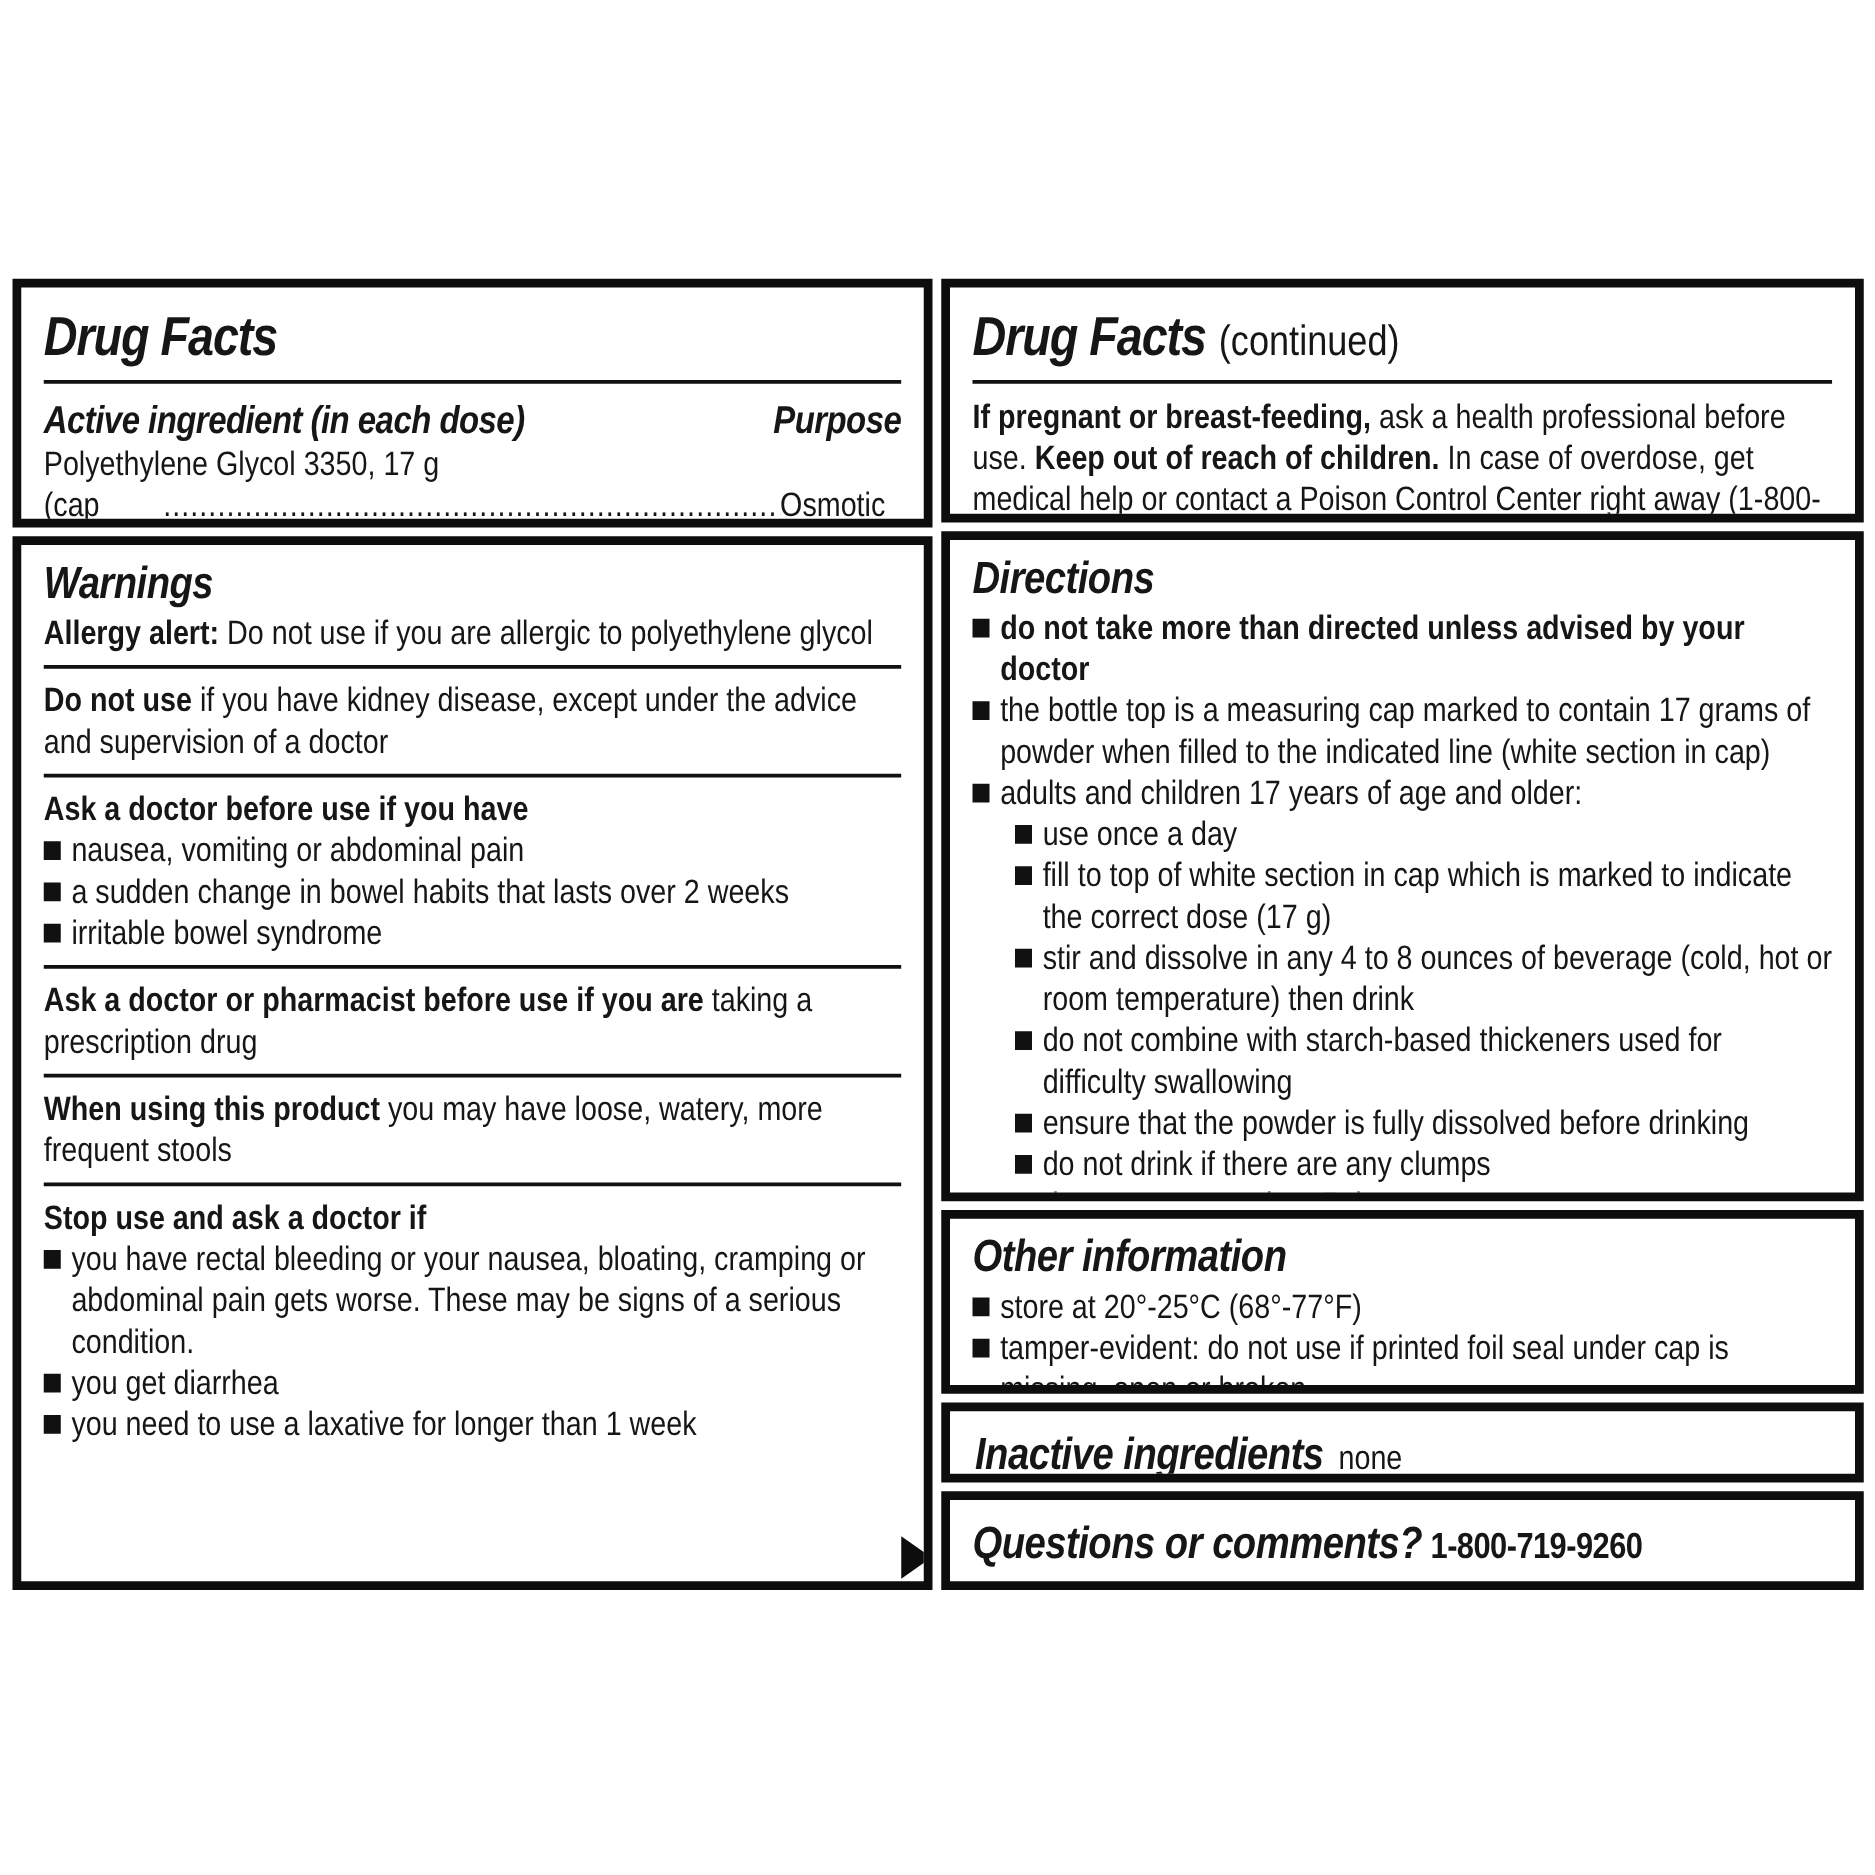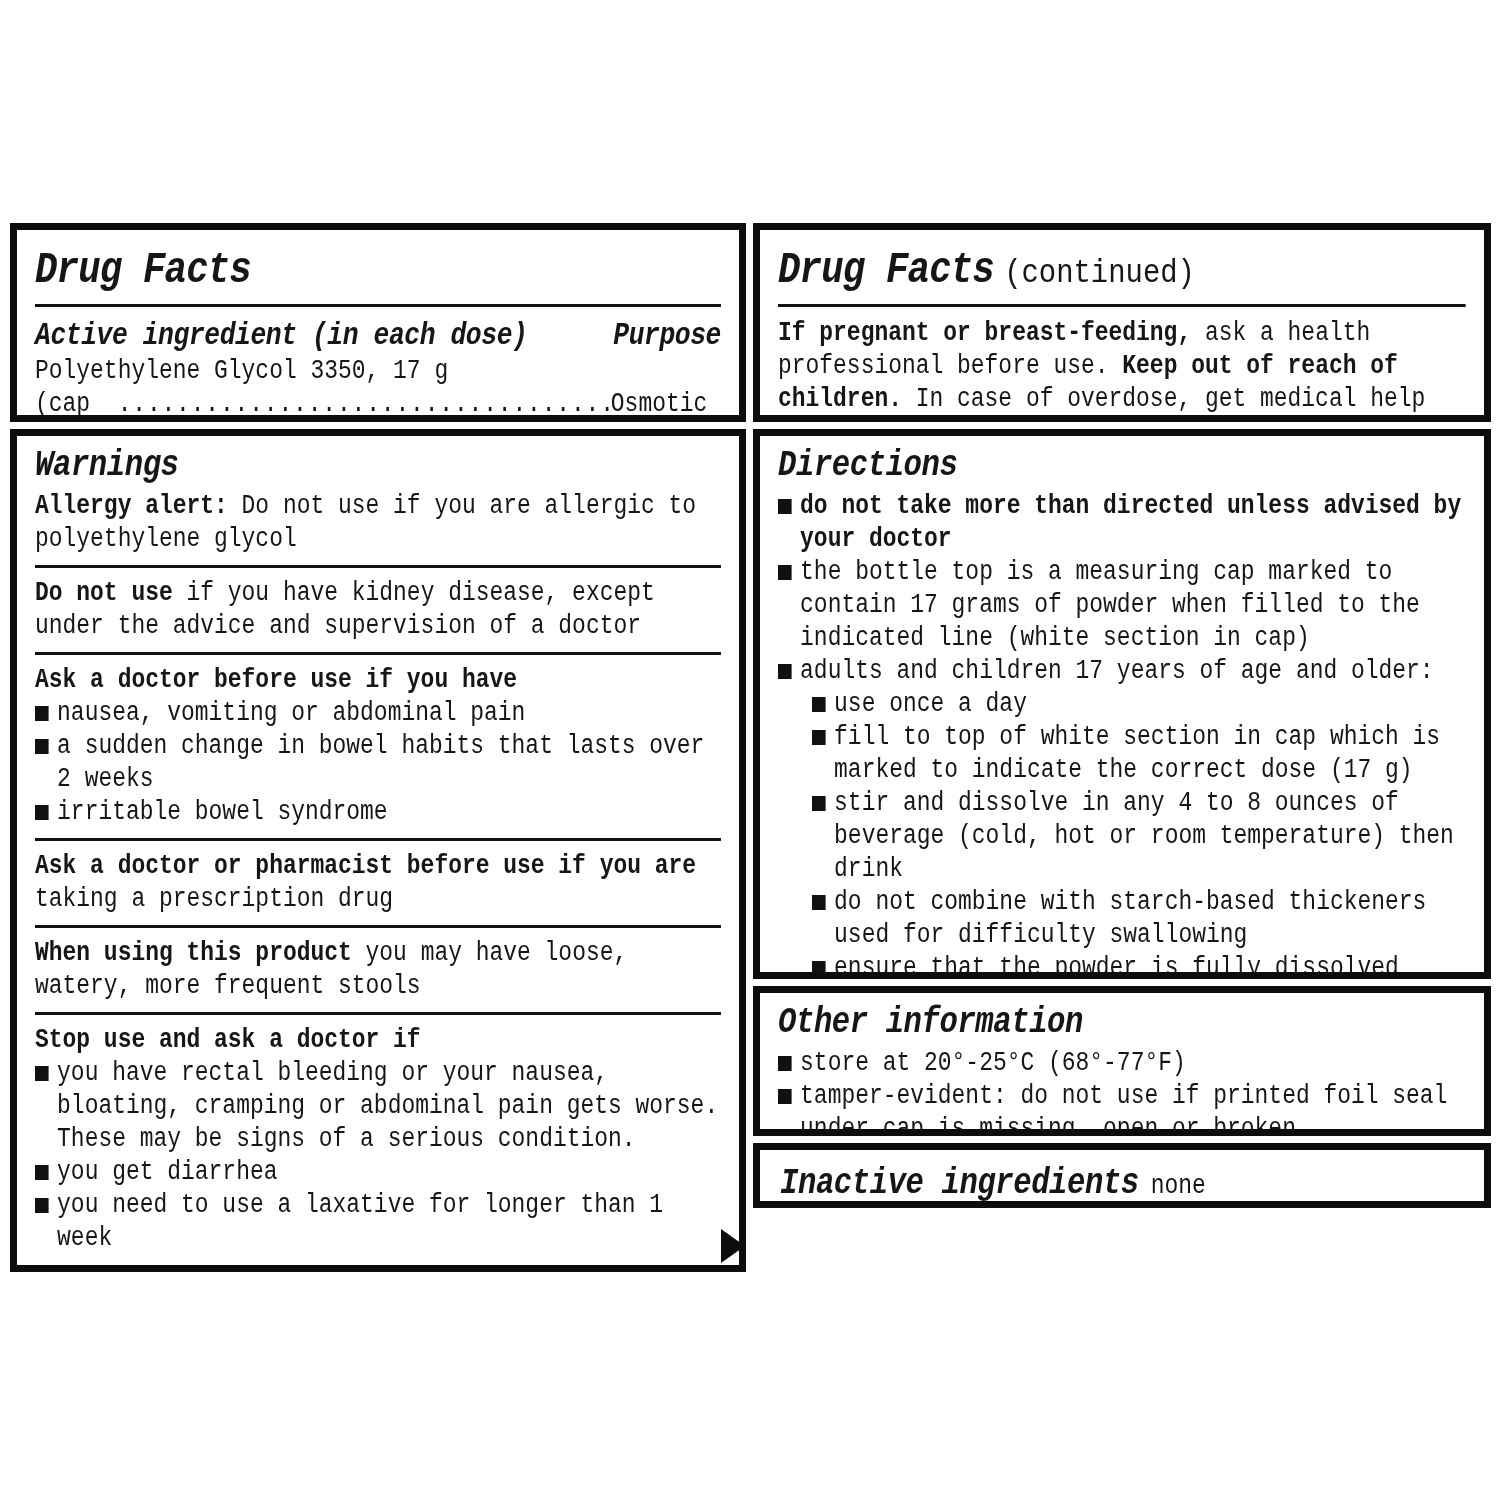--- a/index.html
+++ b/index.html
@@ -10,21 +10,20 @@
     color: #161616;
   }
   .page {
     width: 1500px; height: 1500px;
     padding: 223px 9px 0 10px;
   }
   .label {
     display: flex;
     width: 1481px; height: 1049px;
     gap: 7px;
-    font-family: Liberation Mono, monospace;
   }
   .col { display: flex; flex-direction: column; gap: 7px; }
   .col-left  { width: 736px; }
   .col-right { width: 738px; }
 
   .box {
     border: 7px solid #0d0d0d;
     background: #ffffff;
     padding: 8px 18px 6px 18px;
     overflow: hidden;
@@ -242,16 +241,24 @@
 
       <section class="box" style="height:65px;padding-left:20px;">
         <div class="cond">
           <div class="inline-row pad-v">
             <span class="section-heading" style="margin-bottom:0;">Inactive ingredients</span>
             <span class="inactive-value">none</span>
           </div>
         </div>
       </section>
 
+      <section class="box grow">
+        <div class="cond">
+          <div class="inline-row pad-v">
+            <span class="section-heading" style="margin-bottom:0;">Questions or comments?</span>
+            <span class="phone-value">1-800-719-9260</span>
+          </div>
+        </div>
+      </section>
     </div>
 
   </div>
 </div>
 
 </body></html>

